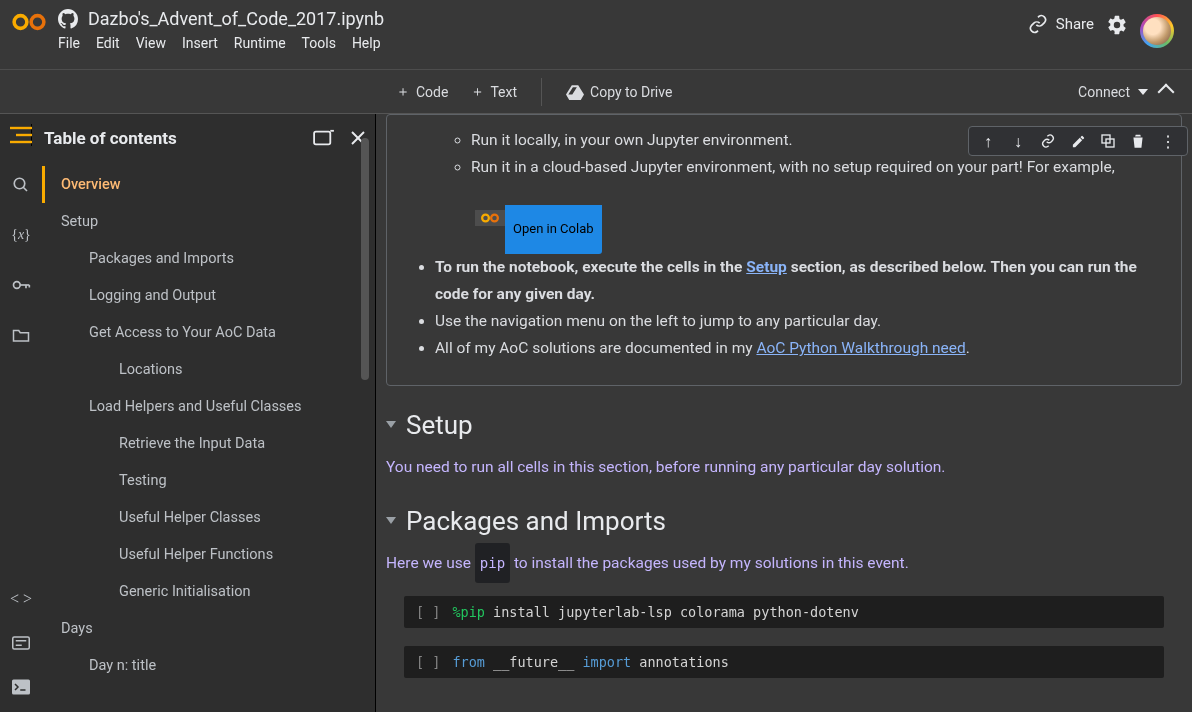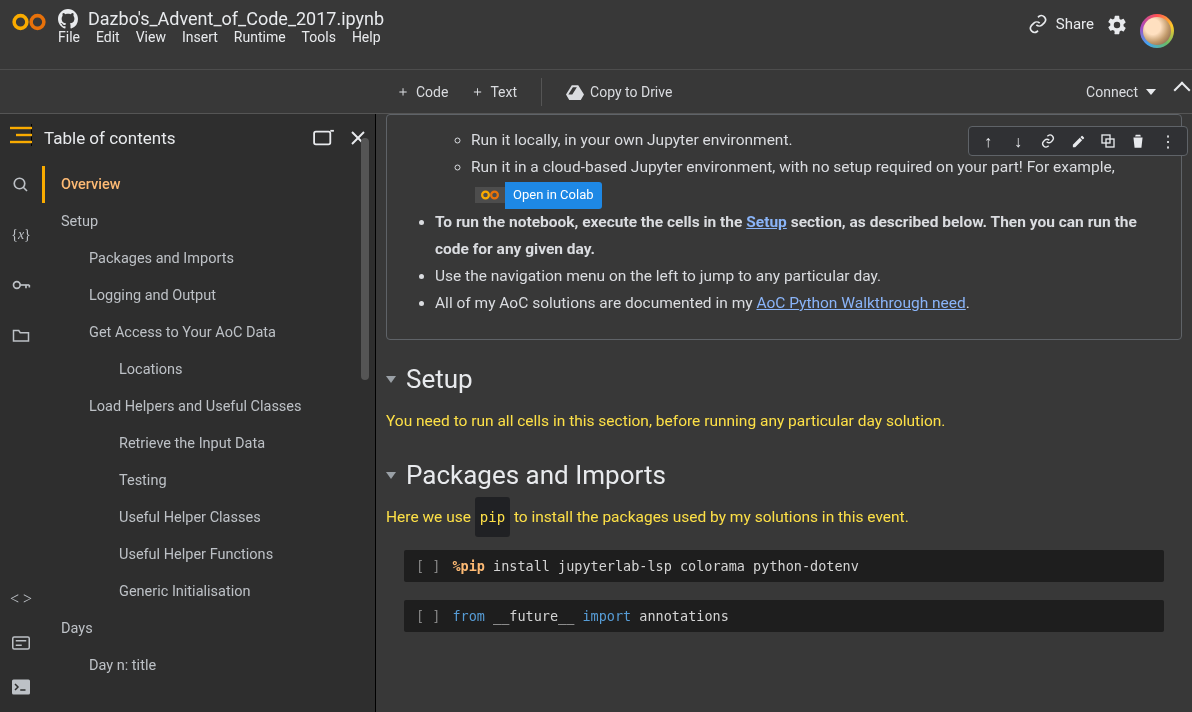--- a/index.html
+++ b/index.html
@@ -6,74 +6,74 @@
   html,body { width:1192px; height:712px; overflow:hidden; font-family:"Google Sans",Roboto,Arial,sans-serif; background:#202124; color:#e8eaed; }
   a { color:#8ab4f8; }
   
   .hdr { display:flex; align-items:flex-start; height:70px; background:#383838; border-bottom:1px solid #4d4d4d; }
   .logo { width:58px; display:flex; align-items:flex-start; justify-content:center; padding-top:10px; }
   .logo svg { width:34px; height:24px; }
   .hdr-main { flex:1; padding-top:8px; }
   .title-row { display:flex; align-items:center; gap:10px; }
   .gh-icon { color:#e8eaed; }
   .nb-title { font-size:18px; font-weight:400; color:#e8eaed; }
-  .menus { display:flex; gap:16px; font-size:14px; color:#e8eaed; }
+  .menus { display:flex; gap:16px; margin-top:6px; font-size:14px; color:#e8eaed; }
   .menus span { cursor:pointer; }
   .hdr-right { display:flex; align-items:flex-start; gap:12px; padding:14px 18px 0 0; }
   .share { display:flex; align-items:center; gap:8px; font-size:15px; color:#e8eaed; cursor:pointer; }
   .gear { width:22px; height:22px; color:#e8eaed; cursor:pointer; }
   .avatar { width:34px; height:34px; border-radius:50%; background:conic-gradient(#ff5252,#ffca28,#66bb6a,#42a5f5,#ab47bc,#ff5252); display:flex; align-items:center; justify-content:center; cursor:pointer; }
   .avatar-inner { width:28px; height:28px; border-radius:50%; background:radial-gradient(circle at 35% 35%, #ffe0c0 30%, #c19a6b 60%, #6d4c41); }
   
   .sub { height:44px; background:#383838; border-bottom:1px solid #555; display:flex; align-items:center; color:#dadce0; font-size:14px; }
   .sub-left { display:flex; align-items:center; gap:22px; padding-left:396px; }
   .sub-btn { display:flex; align-items:center; gap:6px; cursor:pointer; }
   .sub-sep { width:1px; height:28px; background:#555; margin:0 2px; }
-  .sub-right { margin-left:auto; display:flex; align-items:flex-start; gap:20px; padding-right:4px; }
+  .sub-right { margin-left:auto; display:flex; align-items:center; gap:12px; padding-right:20px; }
   .connect { display:flex; align-items:center; gap:8px; cursor:pointer; }
   .caret { width:0;height:0;border-left:5px solid transparent;border-right:5px solid transparent;border-top:6px solid #e8eaed; }
   .chev-up { width:12px;height:12px;border-left:2px solid #e8eaed;border-top:2px solid #e8eaed; transform:rotate(45deg); cursor:pointer; }
   
   .body { display:flex; height:calc(712px - 70px - 44px); }
   
   .strip { width:42px; background:#2e2e2e; display:flex; flex-direction:column; align-items:center; gap:28px; padding-top:10px; color:#bdc1c6; }
   .strip .ic { width:22px; height:22px; display:flex; align-items:center; justify-content:center; cursor:pointer; }
   .strip .ic.toc { color:#f9ab00; }
   .strip-bottom { margin-top:auto; display:flex; flex-direction:column; gap:22px; align-items:center; padding-bottom:14px; }
   
   .toc { width:334px; background:#2e2e2e; border-right:1px solid #000; display:flex; flex-direction:column; position:relative; }
   .toc-scroll-ind { position:absolute; right:6px; top:24px; width:8px; height:242px; background:#555; border-radius:4px; }
   .toc-hdr { display:flex; align-items:center; justify-content:space-between; padding:14px 8px 18px 2px; }
-  .toc-hdr h2 { font-size:17px; font-weight:400; color:#e8eaed; }
+  .toc-hdr h2 { font-size:17px; font-weight:700; color:#e8eaed; }
   .toc-hdr-btns { display:flex; gap:14px; color:#e8eaed; }
   .toc-list { overflow:hidden; font-size:14.5px; color:#bdc1c6; }
   .toc-item { padding:10px 8px 10px 16px; cursor:pointer; border-left:3px solid transparent; }
   .toc-item.active { border-left-color:#f9ab00; color:#fdba74; font-weight:500; }
   .ind1 { padding-left:16px; }
   .ind2 { padding-left:44px; }
   .ind3 { padding-left:74px; }
   
   .nb { flex:1; background:#383838; overflow:hidden; position:relative; }
   .cell-toolbar { position:absolute; top:12px; right:4px; display:flex; gap:12px; background:#303134; border:1px solid #5f6368; border-radius:4px; padding:5px 10px; z-index:5; }
   .cell-toolbar .tb { width:18px;height:18px;color:#e8eaed;cursor:pointer; display:flex;align-items:center;justify-content:center; }
   .md-cell { margin:0 10px 0 10px; padding:12px 20px 22px 20px; border:1px solid #5f6368; border-radius:4px; color:#dadce0; font-size:15.5px; line-height:1.75; }
   .md-cell ul { padding-left:28px; }
   .md-cell ul ul { list-style:circle; padding-left:36px; }
   .colab-badge { display:inline-flex; align-items:center; font-size:13px; border-radius:3px; overflow:hidden; vertical-align:middle; margin-left:4px; }
   .colab-badge .bd-l { background:#4d4d4d; padding:2px 6px; display:flex; align-items:center; }
-  .colab-badge .bd-r { background:#1e88e5; color:#ffffff; padding:2px 8px; }
+  .colab-badge .bd-r { background:#1e88e5; color:#000000; padding:13px 8px;margin-top:24px; }
   .section { padding:24px 28px 6px 10px; }
   .section h2 { font-size:26px; font-weight:400; color:#e8eaed; display:flex; align-items:center; gap:10px; }
-  .section p { margin-top:18px; font-size:15.5px; color:#fde047; }
+  .section p { margin-top:18px; font-size:15.5px; color:#c4b5fd; }
   .tri { width:0;height:0;border-left:5px solid transparent;border-right:5px solid transparent;border-top:7px solid #9aa0a6; }
   code.il { background:#202124; padding:12px 5px; border-radius:3px; font-family:ui-monospace,Menlo,Consolas,monospace; font-size:14px; }
   .code-cell { margin:18px 28px 0 28px; background:#1e1e1e; border-radius:2px; display:flex; font-family:ui-monospace,Menlo,Consolas,monospace; font-size:13.5px; }
   .code-cell .gut { color:#858585; padding:8px 12px; white-space:pre; }
   .code-cell .src { padding:8px 0; color:#d4d4d4; }
-  .m  { color:#fdba74;font-weight:bold; }  
+  .m  { color:#22c55e; }  
   .kw { color:#569cd6; }
 </style>
 </head>
 <body>
 
 <div class="hdr">
   <div class="logo">
     <svg viewBox="0 0 48 32">
         <g fill="none" stroke="#f9ab00" stroke-width="5">
           <circle cx="12" cy="16" r="9"></circle>

